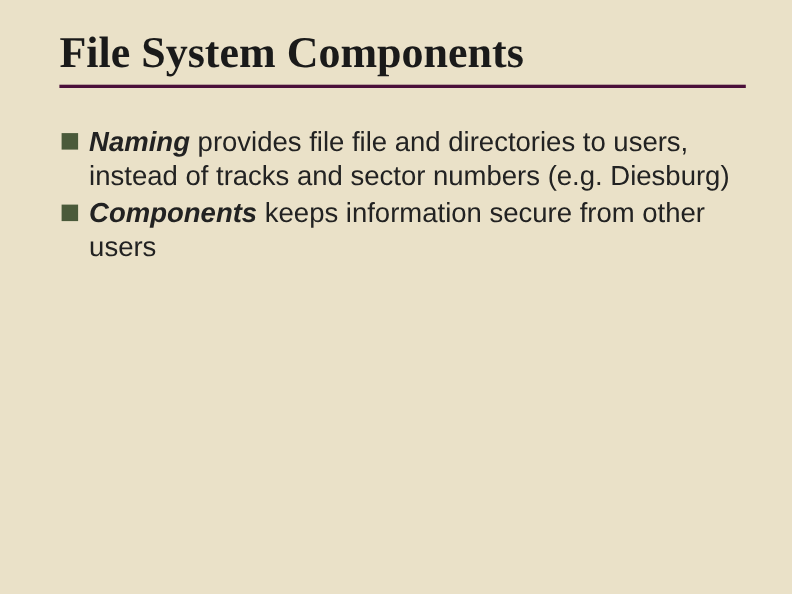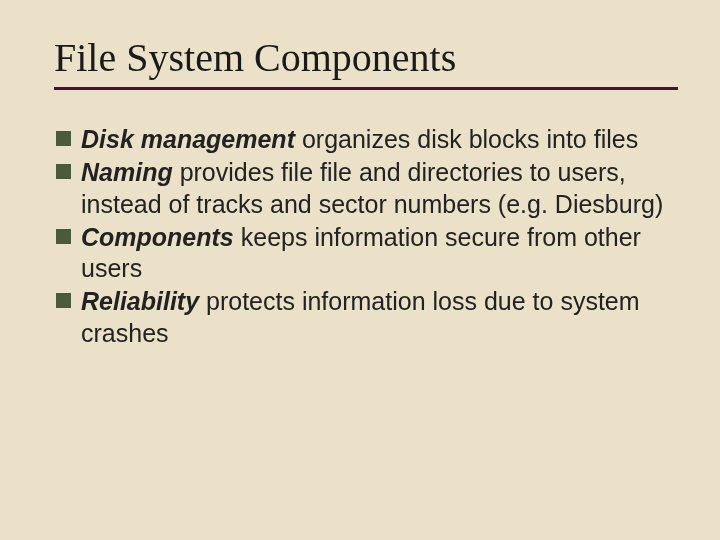--- a/index.html
+++ b/index.html
@@ -14,23 +14,23 @@
   }
   .slide {
     position: relative;
     width: 720px;
     height: 540px;
     box-sizing: border-box;
     padding: 24px 48px 40px 48px;
   }
   .title {
     font-size: 40px;
-    font-weight: 400;
+    font-weight: 700;
     color: #1a1a1a;
-    margin: 10px 0 6px 0;
+    margin: 0 0 6px 0;
     padding-left: 6px;
   }
   .underline {
     height: 3px;
     background: #4b0f3a;
     width: 100%;
     margin-left: 6px;
   }
   .body {
     margin-top: 34px;
@@ -63,42 +63,30 @@
 </style>
 </head>
 <body>
 
 <div class="slide">
   <h1 class="title">File System Components</h1>
   <div class="underline"></div>
 
   <div class="body">
 
-    <div class="bullet">
-      <div class="marker"></div>
-      <div class="text-wrap">
-        <span class="term">Disk management</span><span> organizes disk blocks into files</span>
-      </div>
-    </div>
 
     <div class="bullet">
       <div class="marker"></div>
       <div class="text-wrap">
         <span class="term">Naming</span><span> provides file file and directories to users, instead of tracks and sector numbers (e.g. Diesburg)</span>
       </div>
     </div>
 
     <div class="bullet">
       <div class="marker"></div>
       <div class="text-wrap">
         <span class="term">Components</span><span> keeps information secure from other users</span>
       </div>
     </div>
 
-    <div class="bullet">
-      <div class="marker"></div>
-      <div class="text-wrap">
-        <span class="term">Reliability</span><span> protects information loss due to system crashes</span>
-      </div>
-    </div>
 
   </div>
 </div>
 
 </body></html>

